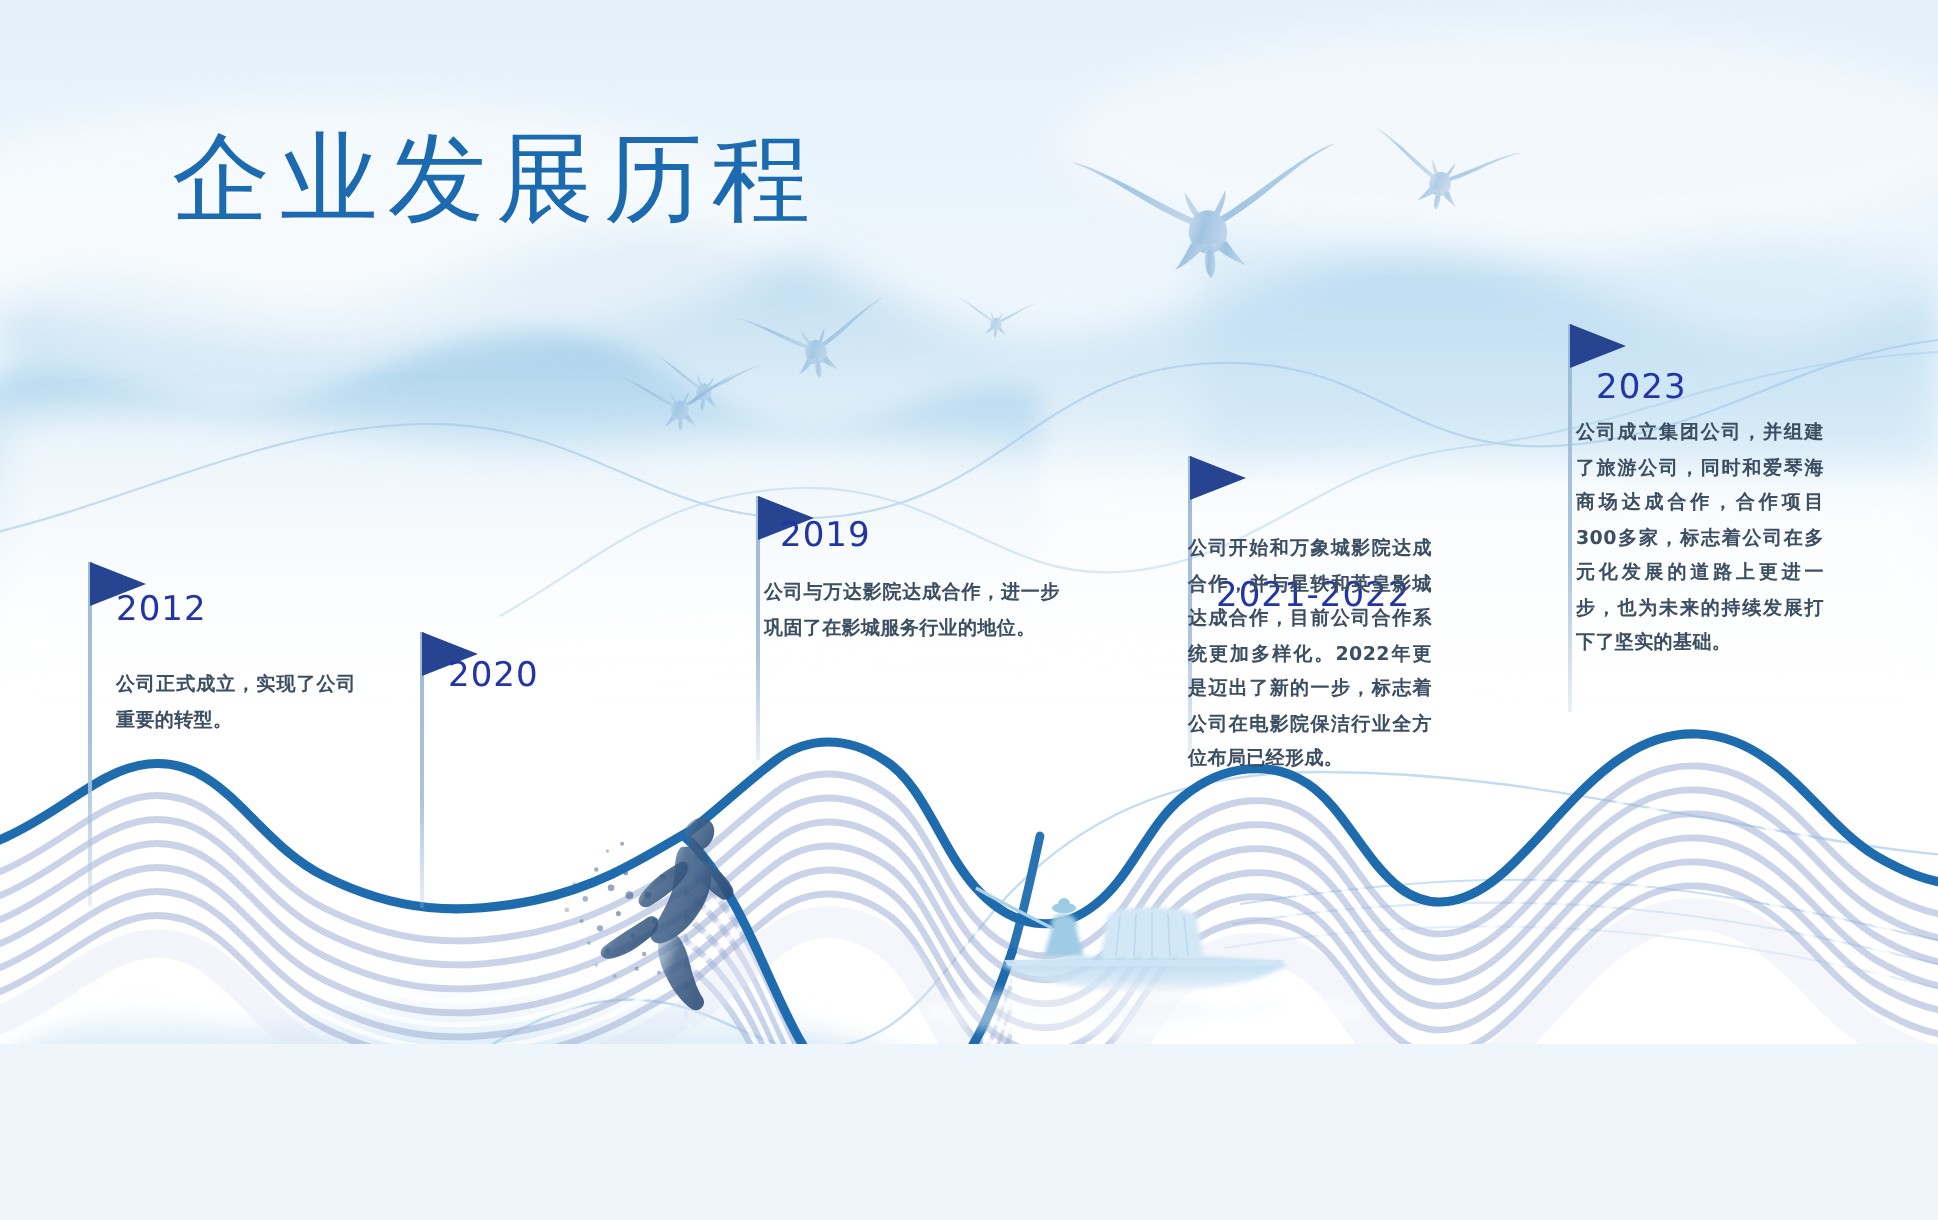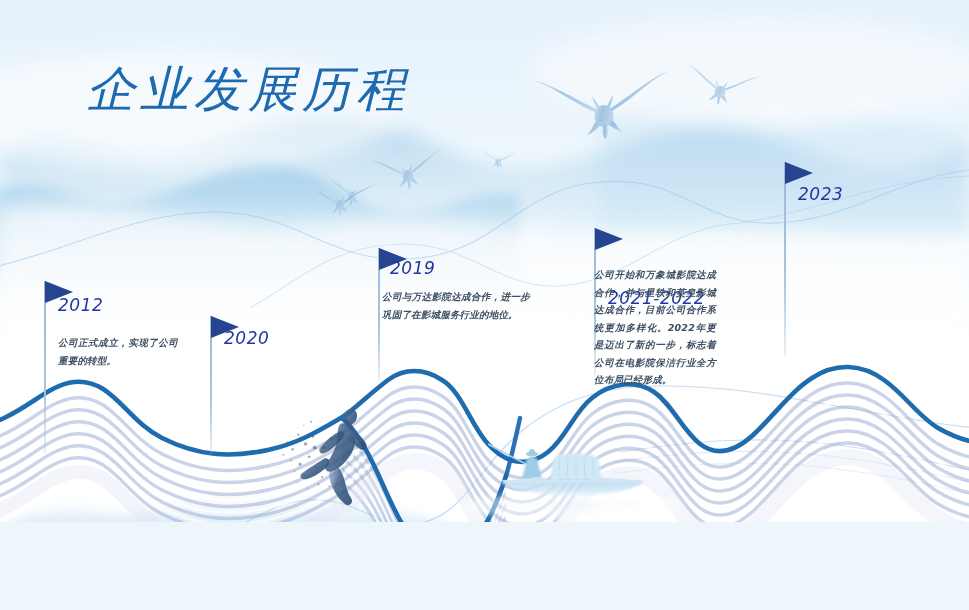--- a/index.html
+++ b/index.html
@@ -6,21 +6,20 @@
   html,body { width:969px; height:610px; overflow:hidden; }
   body {
     font-family:"Liberation Sans","DejaVu Sans",sans-serif;
     background:#eef6fc;
   }
   #stage {
     position:relative;
     width:969px; height:522px;
     overflow:hidden;
     background:linear-gradient(180deg,#e9f3fb 0%,#eff7fc 22%,#f6fbfe 44%,#ffffff 62%,#fbfdff 78%,#eaf4fb 100%);
-    font-style:italic;
   }
   .layer { position:absolute; left:0; top:0; width:969px; height:610px; }
   .layer svg { display:block; width:969px; height:610px; }
 
   
   #title {
     position:absolute;
     left:86px; top:57px;
     font-size:49px;
     letter-spacing:5px;
@@ -441,15 +440,16 @@
   <div class="milestone" id="ms3" style="left: 0px; top: 0px; width: 969px; height: 610px; pointer-events: none;">
       <div class="ms-pole" style="left: 594px; top: 228px; height: 148px;"></div>
       <div class="ms-flag" style="left: 595.4px; top: 228px; border-left-color: rgb(38, 68, 143);"></div>
       <div class="ms-year" style="left: 608px; top: 240px; color: rgb(35, 53, 164); pointer-events: auto; margin-top: 48px;">2021-2022</div>
       <div class="ms-body" style="left: 594px; top: 266px; width: 122px; color: rgb(61, 79, 99);">公司开始和万象城影院达成合作，并与星轶和英皇影城达成合作，目前公司合作系统更加多样化。2022年更是迈出了新的一步，标志着公司在电影院保洁行业全方位布局已经形成。</div>
     </div>
   <div class="milestone" id="ms4" style="left: 0px; top: 0px; width: 969px; height: 610px; pointer-events: none;">
       <div class="ms-pole" style="left: 784px; top: 162px; height: 194px;"></div>
       <div class="ms-flag" style="left: 785.4px; top: 162px; border-left-color: rgb(38, 68, 143);"></div>
       <div class="ms-year" style="left: 798px; top: 184px; color: rgb(35, 53, 164); pointer-events: auto;">2023</div>
+      <div class="ms-body" style="left: 788px; top: 208px; width: 124px; color: rgb(61, 79, 99);">公司成立集团公司，并组建了旅游公司，同时和爱琴海商场达成合作，合作项目300多家，标志着公司在多元化发展的道路上更进一步，也为未来的持续发展打下了坚实的基础。</div>
     </div>
 
 </div>
 
 </body></html>

